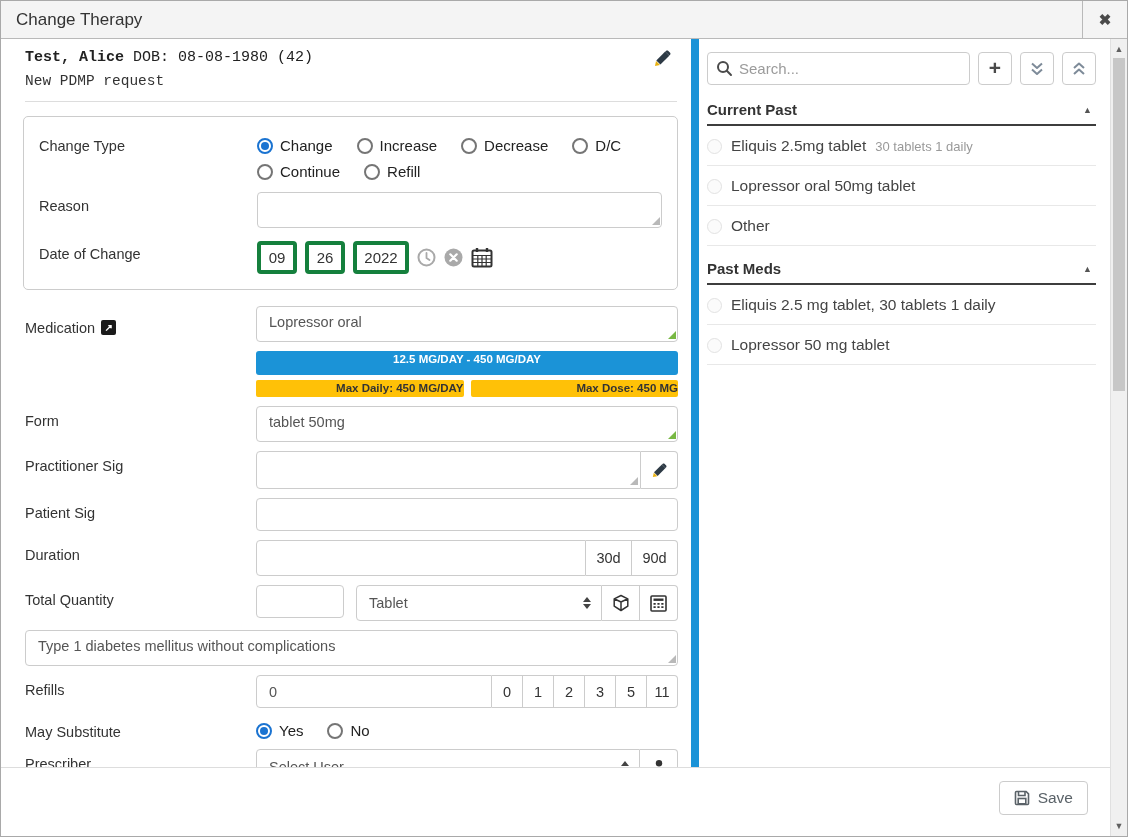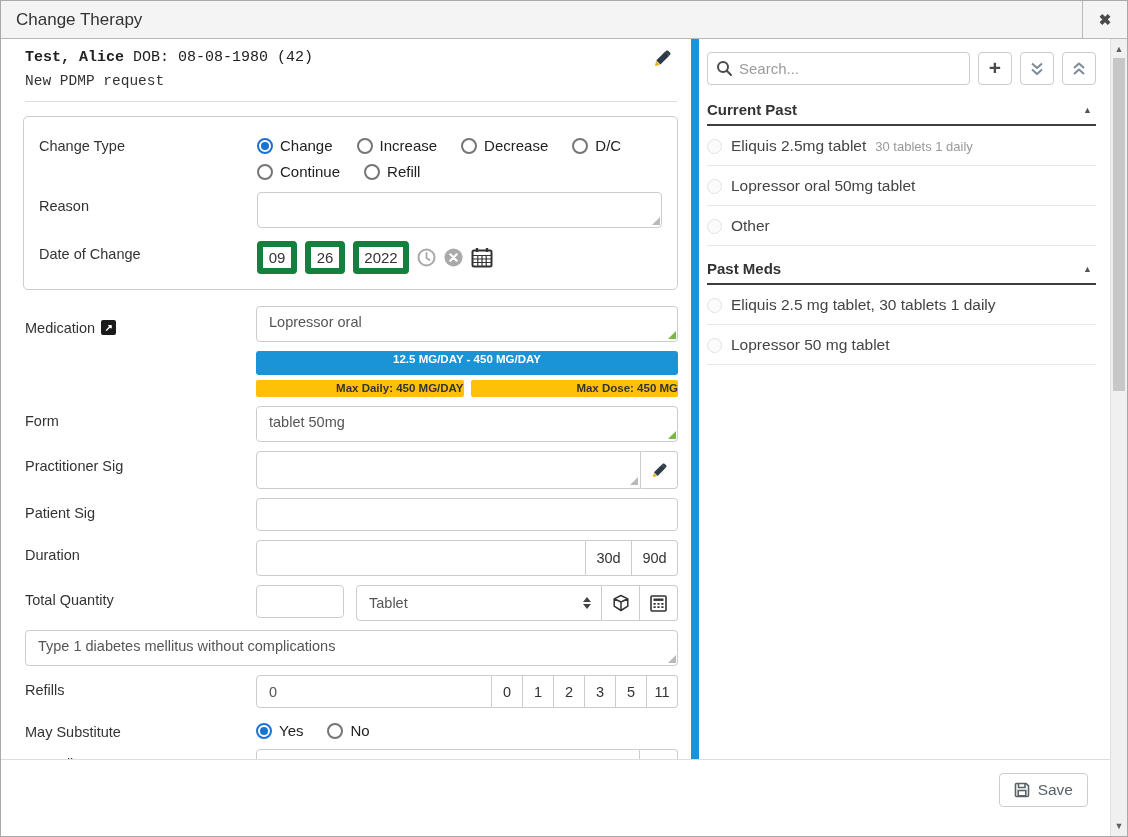--- a/index.html
+++ b/index.html
@@ -18,21 +18,21 @@
   .sarr.up { top:2px; } .sarr.dn { bottom:2px; }
   .sthumb { position:absolute; top:19px; left:2px; width:12px; height:333px; background:#c7c7c7; }
 
   
   .mbody { position:absolute; top:38px; left:0; right:17px; bottom:61px; display:flex; overflow:hidden; background:#fff; }
   .leftcol { width:690px; flex:none; font-size:14.5px; color:#333; overflow:hidden; }
   .bluebar { width:8px; background:#1b93d7; flex:none; }
   .rightcol { flex:1; padding:13px 14px 0 8px; overflow:hidden; }
 
   
-  .mfoot { position:absolute; left:0; right:17px; bottom:16px; height:61px; background:#fff; border-top:1px solid #ddd; display:flex; align-items:center; justify-content:flex-end; padding-right:22px; }
+  .mfoot { position:absolute; left:0; right:17px; bottom:8px; height:61px; background:#fff; border-top:1px solid #ddd; display:flex; align-items:center; justify-content:flex-end; padding-right:22px; }
   .savebtn { display:flex; align-items:center; gap:8px; background:#fff; border:1px solid #ccc; border-radius:4px; padding:7px 14px; color:#5a6268; font-size:15.5px; cursor:pointer; }
 
   
   .patient { position:relative; margin:8px 14px 0 24px; padding-bottom:9px; border-bottom:1px solid #ddd;font-family:Liberation Mono, monospace; }
   .pline1 { font-size:15px; color:#222; line-height:22px; }
   .pline1 b { font-weight:bold; }
   .pline2 { font-size:14.5px; color:#333; line-height:22px; margin-top:1px; }
   .ppencil { position:absolute; right:6px; top:3px; cursor:pointer; }
 
   
@@ -52,21 +52,21 @@
 
   
   .inp, .tarea textarea, .selgrp { border:1px solid #ccc; border-radius:4px; background:#fff; color:#555; font-family:"Liberation Sans",sans-serif; font-size:14.5px; }
   .inp { height:33px; padding:0 10px; width:100%; outline:none; }
   .tarea { position:relative; flex:1; min-width:0; }
   .tarea textarea { width:100%; height:36px; resize:none; overflow:hidden; padding:7px 12px; outline:none; display:block; }
   .tarea::after { content:""; position:absolute; right:2px; bottom:3px; width:0; height:0; border-left:8px solid transparent; border-bottom:8px solid #b9b9b9; }
   .tarea.green::after { border-bottom-color:#78b843; }
 
   .dgroup { display:flex; align-items:center; gap:8px; padding-top:1px; }
-  .dinp { height:33px; border:6px solid #15803d; border-radius:4px; text-align:center; color:#333; font-size:15px; outline:none; font-family:"Liberation Sans",sans-serif; }
+  .dinp { height:33px; border:4px solid #15803d; border-radius:4px; text-align:center; color:#333; font-size:15px; outline:none; font-family:"Liberation Sans",sans-serif; }
   .icobtn { cursor:pointer; display:flex; align-items:center; }
 
   .igroup { display:flex; flex:1; min-width:0; }
   .igroup > * { border:1px solid #ccc; border-left-width:0; border-radius:0; }
   .igroup > *:first-child { border-left-width:1px; border-radius:4px 0 0 4px; }
   .igroup > *:last-child { border-radius:0 4px 4px 0; }
   .gbtn { background:#fff; display:flex; align-items:center; justify-content:center; color:#333; font-size:14.5px; cursor:pointer; flex:none; }
   .ginp { height:36px; padding:0 12px; color:#555; font-size:14.5px; outline:none; background:#fff; flex:1; min-width:0; font-family:"Liberation Sans",sans-serif; }
   .gta { position:relative; flex:1; min-width:0; background:#fff; }
   .gta textarea { width:100%; height:36px; border:none; resize:none; overflow:hidden; padding:7px 12px; outline:none; display:block; font-family:"Liberation Sans",sans-serif; font-size:14.5px; color:#555; background:transparent; }

